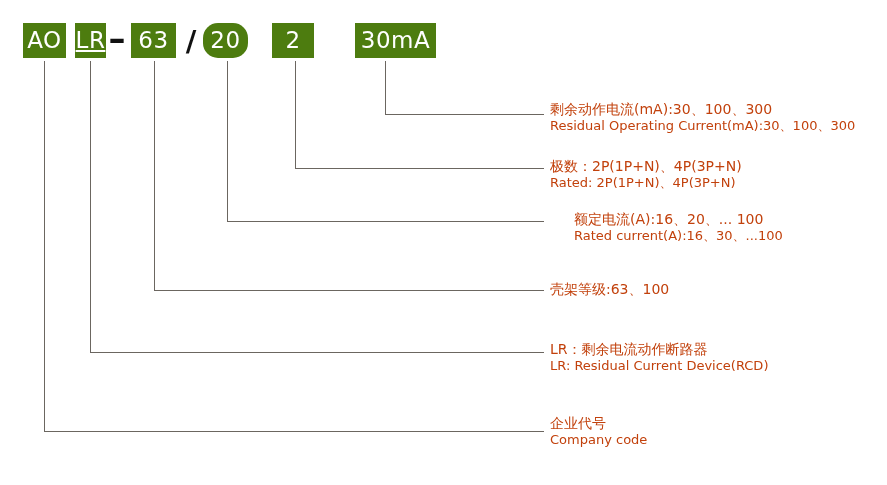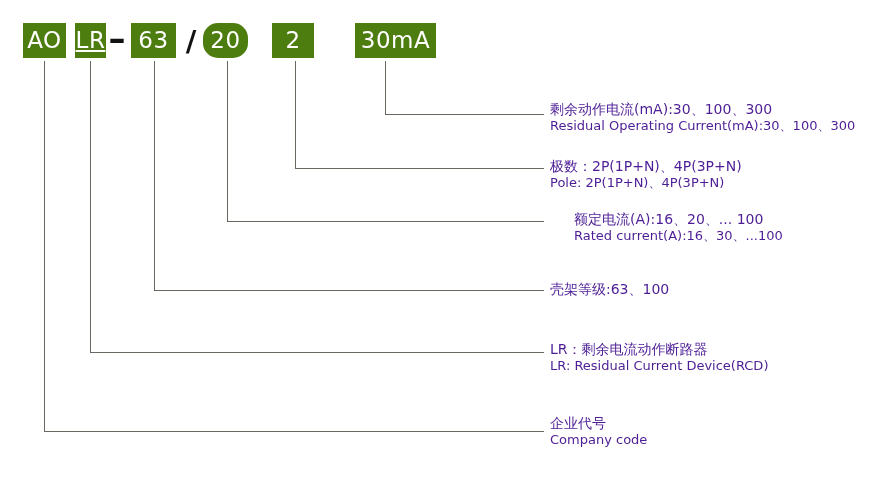--- a/index.html
+++ b/index.html
@@ -54,21 +54,21 @@
   .conn-lr   { left: 90px;  top: 61px; width: 453px; height: 291px; }
   .conn-63   { left: 154px; top: 61px; width: 389px; height: 229px; }
   .conn-20   { left: 227px; top: 61px; width: 316px; height: 160px; }
   .conn-2    { left: 295px; top: 61px; width: 248px; height: 107px; }
   .conn-30ma { left: 385px; top: 61px; width: 158px; height: 53px;  }
   
   .legend-row {
     position: absolute;
     left: 550px;
     width: 330px;
-    color: #4c1d95;
+    color: #c2410c;
   }
   .legend-cn {
     font-size: 14px;
     line-height: 17px;
     white-space: nowrap;
   }
   .legend-en {
     font-size: 13px;
     line-height: 15px;
     white-space: nowrap;
@@ -101,21 +101,21 @@
   <div class="connector conn-2"></div>
   <div class="connector conn-30ma"></div>
 
   <div class="legend-row row-1">
     <div class="legend-cn">剩余动作电流(mA):30、100、300</div>
     <div class="legend-en">Residual Operating Current(mA):30、100、300</div>
   </div>
 
   <div class="legend-row row-2">
     <div class="legend-cn">极数：2P(1P+N)、4P(3P+N)</div>
-    <div class="legend-en">Pole: 2P(1P+N)、4P(3P+N)</div>
+    <div class="legend-en">Rated: 2P(1P+N)、4P(3P+N)</div>
   </div>
 
   <div class="legend-row row-3">
     <div class="legend-cn">额定电流(A):16、20、... 100</div>
     <div class="legend-en">Rated current(A):16、30、...100</div>
   </div>
 
   <div class="legend-row row-4">
     <div class="legend-cn">壳架等级:63、100</div>
   </div>

